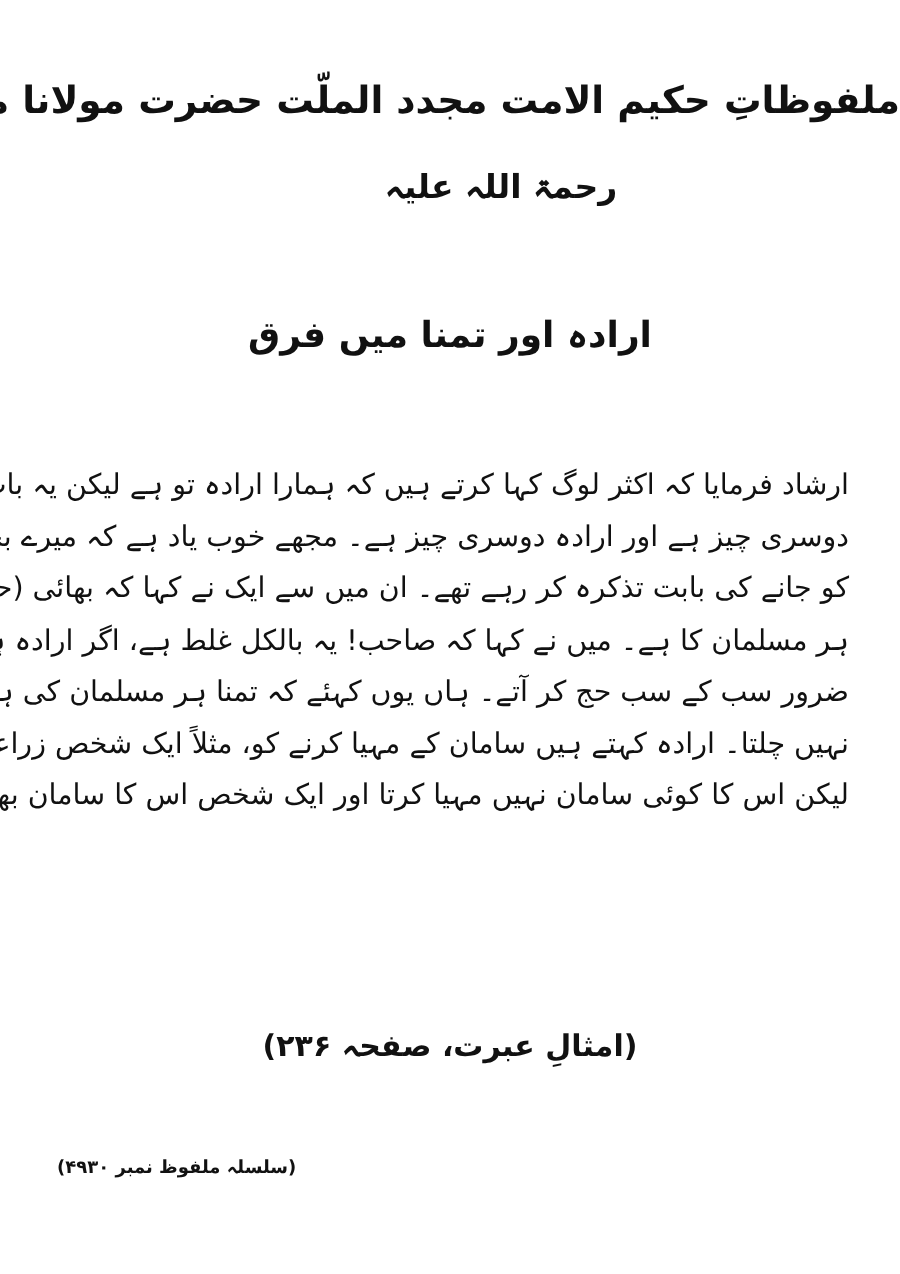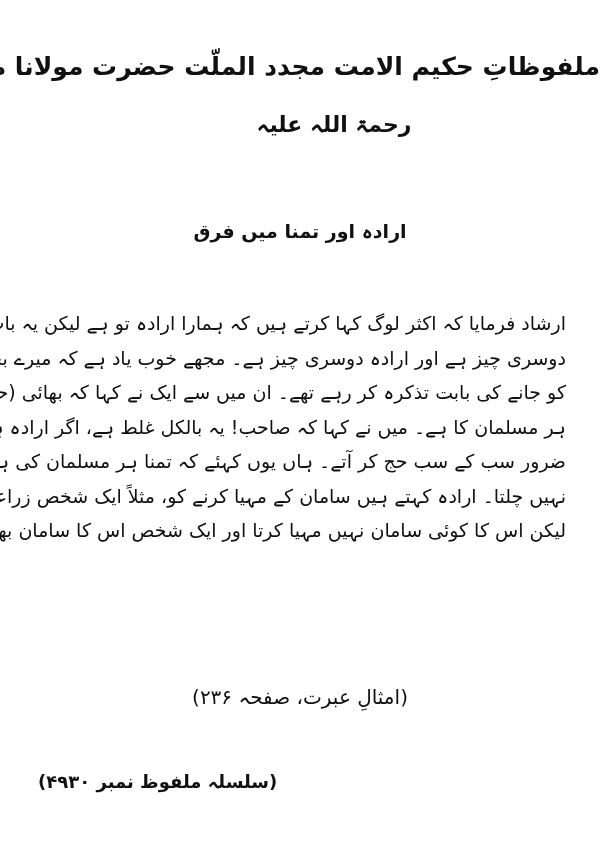--- a/index.html
+++ b/index.html
@@ -23,21 +23,21 @@
     }
     .title-line {
       position: absolute;
       left: 0; width: 600px;
       text-align: center;
       font-weight: bold;
       white-space: nowrap;
     }
     #title-1 { top: 52px; font-size: 25px; }
     #title-2 { top: 112px; font-size: 22px; padding-left: 34px; }
-    #heading { top: 220px; font-size: 19px; }
+    #heading { top: 209px; font-size: 24px; }
     .body-text {
       position: absolute;
       top: 306px;
       left: 38px;
       width: 528px;
       font-size: 19px;
       line-height: 34.5px;
       text-align: justify;
       text-align-last: right;
     }
@@ -50,28 +50,28 @@
     .body-line.last {
       text-align-last: right;
     }
     #reference {
       position: absolute;
       top: 685px;
       left: 150px;
       width: 300px;
       text-align: center;
       font-size: 20px;
-      font-weight: normal;
+      font-weight: bold;
       white-space: nowrap;
     }
     #series {
       position: absolute;
       top: 771px;
       left: 38px;
-      font-size: 18px;
+      font-size: 12px;
       font-weight: bold;
       white-space: nowrap;
       direction: rtl;
       text-align: right;
     }
   </style>
 </head>
 <body>
 
 <div class="page">

